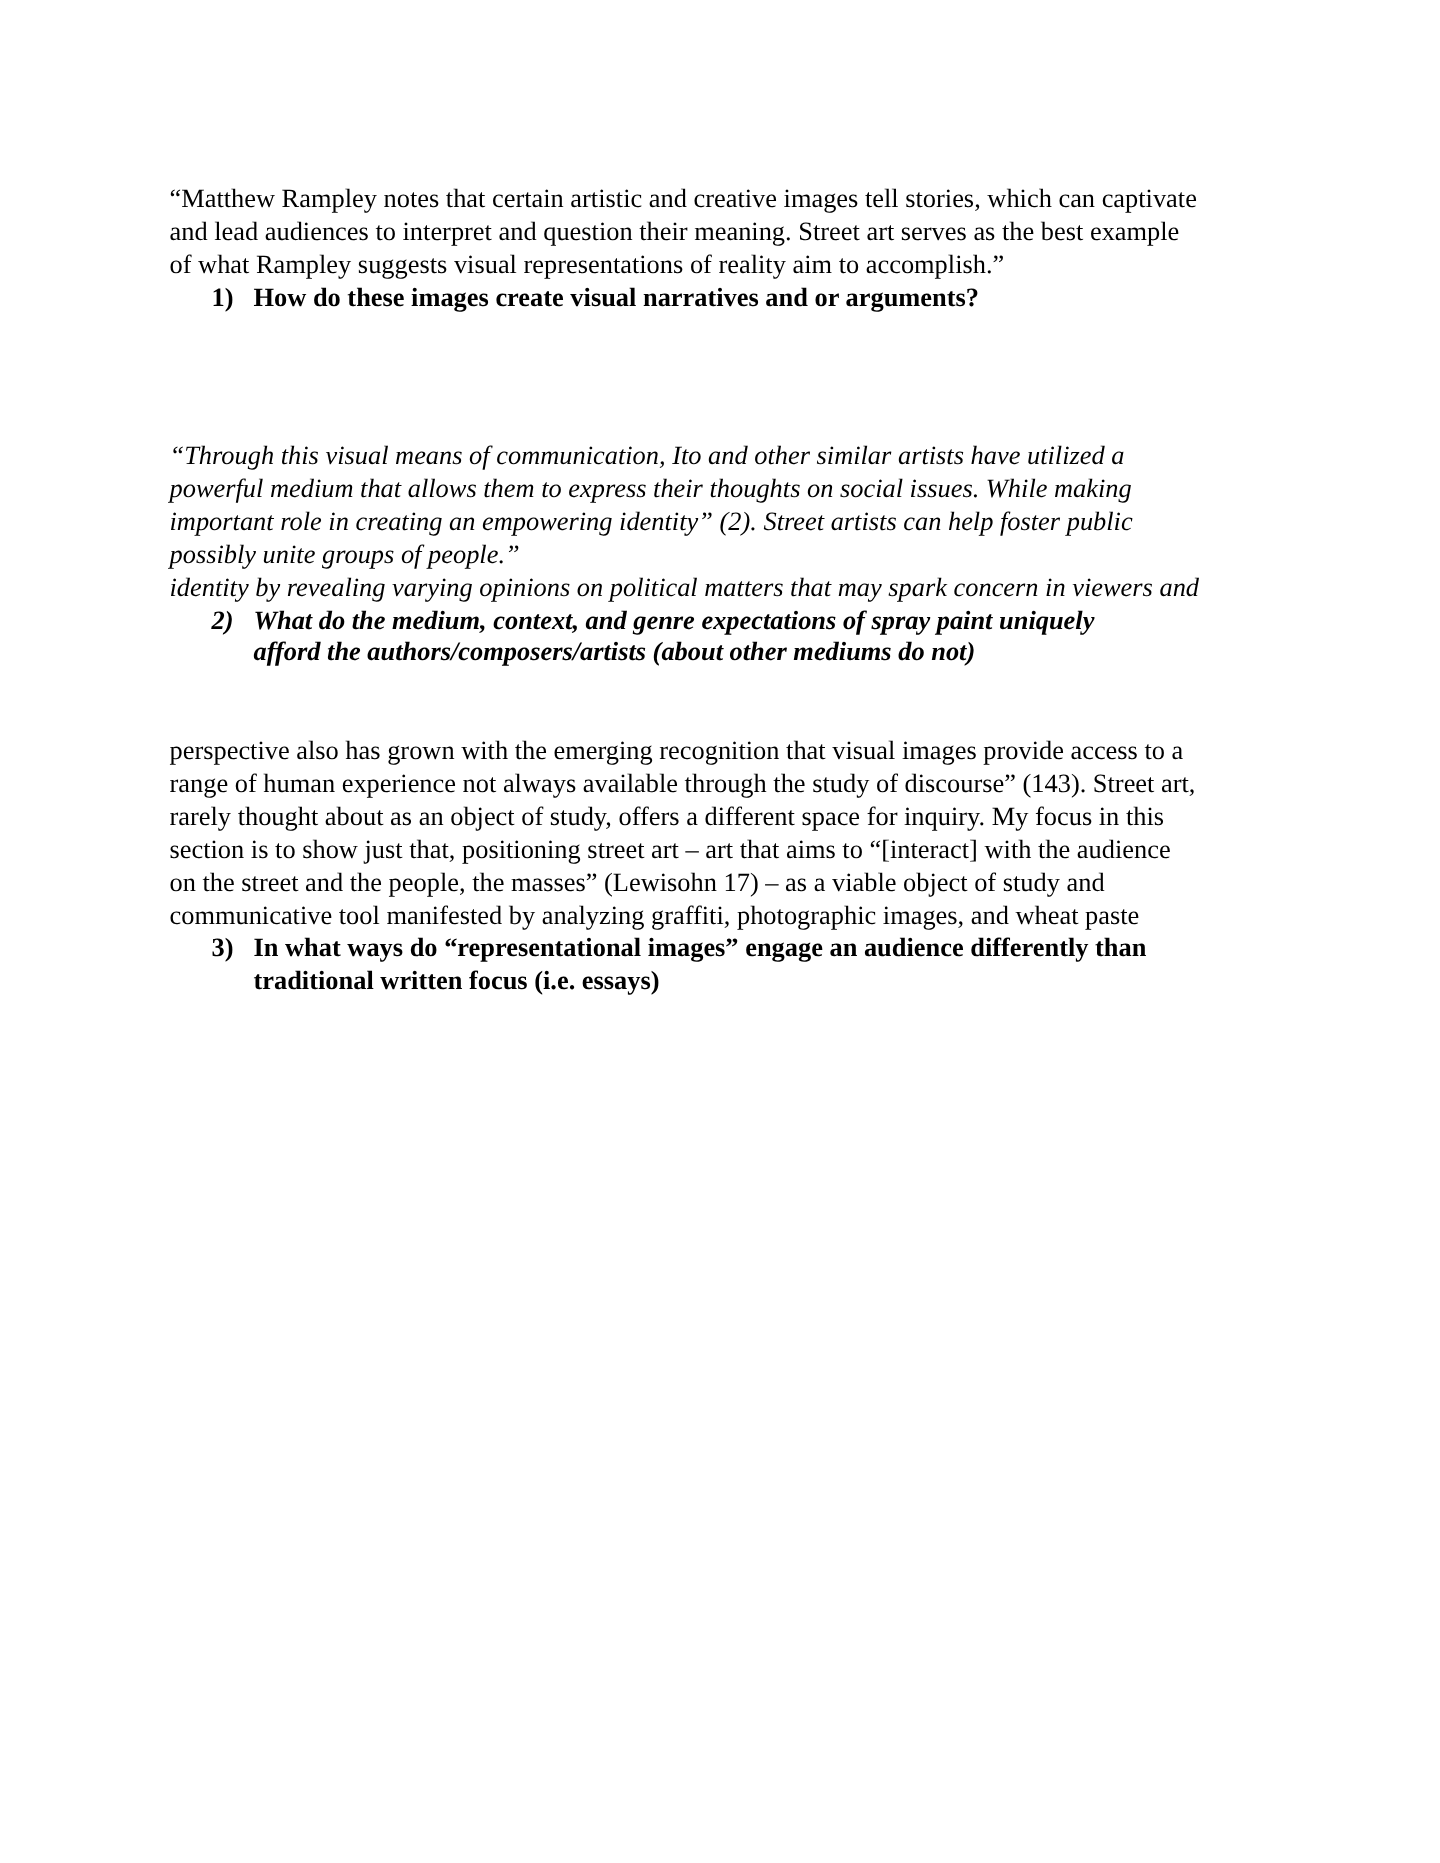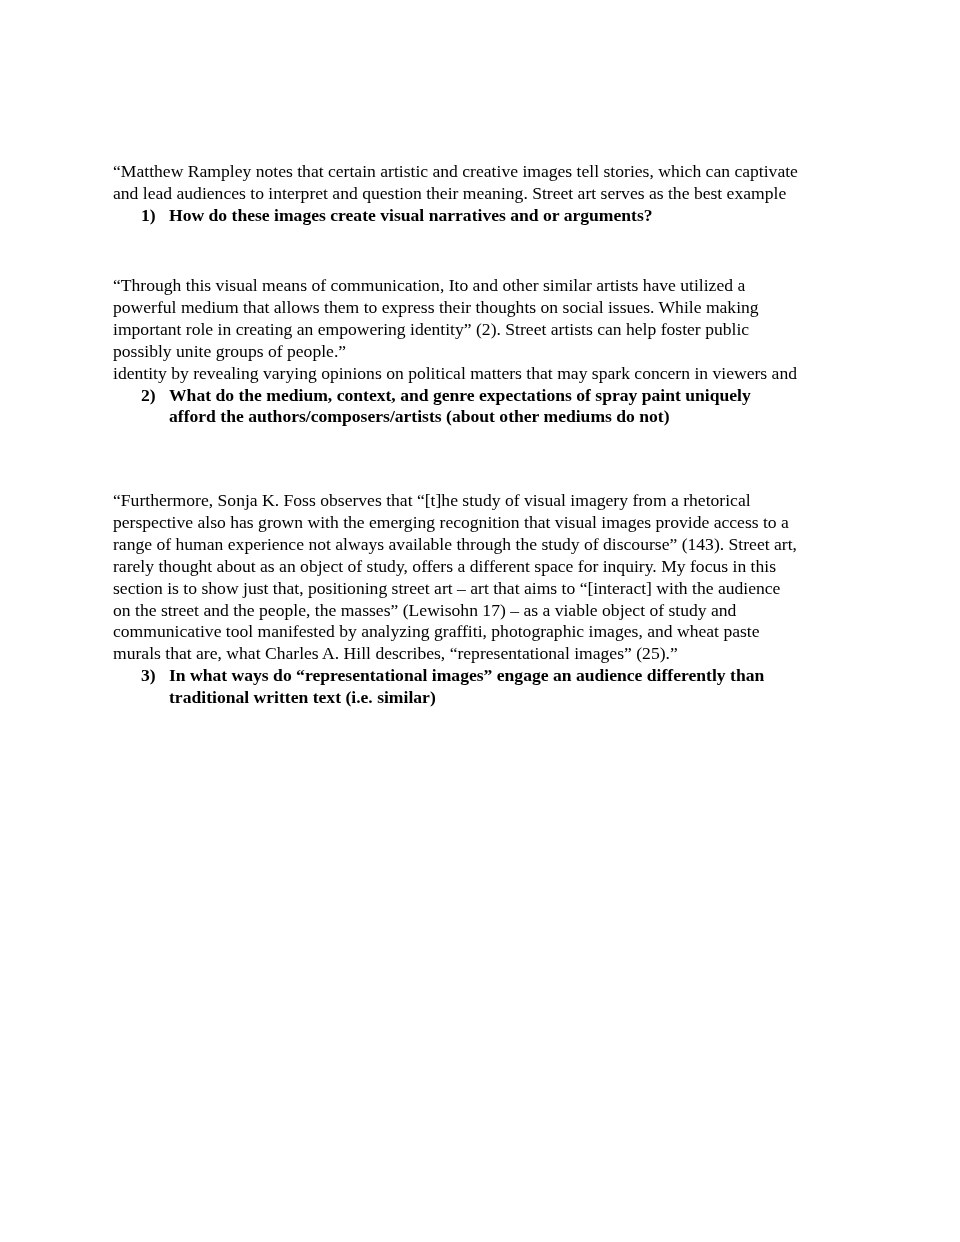--- a/index.html
+++ b/index.html
@@ -10,33 +10,34 @@
       font-family: "Liberation Serif", "DejaVu Serif", serif;
       font-size: 17.6px; line-height: 21.9px;
     }
     .block { position: absolute; left: 113px; width: 740px; }
     .para { margin: 0; white-space: nowrap; }
     .para .line { display: block; }
     .q { display: flex; margin: 0; font-weight: bold; }
     .q .num { width: 28px; margin-left: 28px; flex: none; }
     .q .qtext { white-space: nowrap; }
     .q .qtext .line { display: block; }
-    #b1 { top: 122px; margin-top: 39px; }
-    #b2 { top: 275px; }
+    #b1 { top: 122px; }
+    #b2 { top: 293px; font-style: italic; }
     #b3 { top: 490px; }
   </style>
 </head>
 <body>
 
 <div class="page">
 
   <div class="block" id="b1">
     <p class="para">
       <span class="line">“Matthew Rampley notes that certain artistic and creative images tell stories, which can captivate</span>
       <span class="line">and lead audiences to interpret and question their meaning. Street art serves as the best example</span>
+      <span class="line">of what Rampley suggests visual representations of reality aim to accomplish.”</span>
     </p>
     <div class="q">
       <span class="num">1)</span>
       <span class="qtext">
         <span class="line">How do these images create visual narratives and or arguments?</span>
       </span>
     </div>
   </div>
 
   <div class="block" id="b2">
@@ -51,31 +52,29 @@
       <span class="num">2)</span>
       <span class="qtext">
         <span class="line">What do the medium, context, and genre expectations of spray paint uniquely</span>
         <span class="line">afford the authors/composers/artists (about other mediums do not)</span>
       </span>
     </div>
   </div>
 
   <div class="block" id="b3">
     <p class="para">
-      <span class="line">“Furthermore, Sonja K. Foss observes that “[t]he study of visual imagery from a rhetorical</span>
       <span class="line">perspective also has grown with the emerging recognition that visual images provide access to a</span>
       <span class="line">range of human experience not always available through the study of discourse” (143). Street art,</span>
       <span class="line">rarely thought about as an object of study, offers a different space for inquiry. My focus in this</span>
       <span class="line">section is to show just that, positioning street art – art that aims to “[interact] with the audience</span>
       <span class="line">on the street and the people, the masses” (Lewisohn 17) – as a viable object of study and</span>
       <span class="line">communicative tool manifested by analyzing graffiti, photographic images, and wheat paste</span>
-      <span class="line">murals that are, what Charles A. Hill describes, “representational images” (25).”</span>
     </p>
     <div class="q">
       <span class="num">3)</span>
       <span class="qtext">
         <span class="line">In what ways do “representational images” engage an audience differently than</span>
-        <span class="line">traditional written text (i.e. similar)</span>
+        <span class="line">traditional written focus (i.e. essays)</span>
       </span>
     </div>
   </div>
 
 </div>
 
 </body></html>

